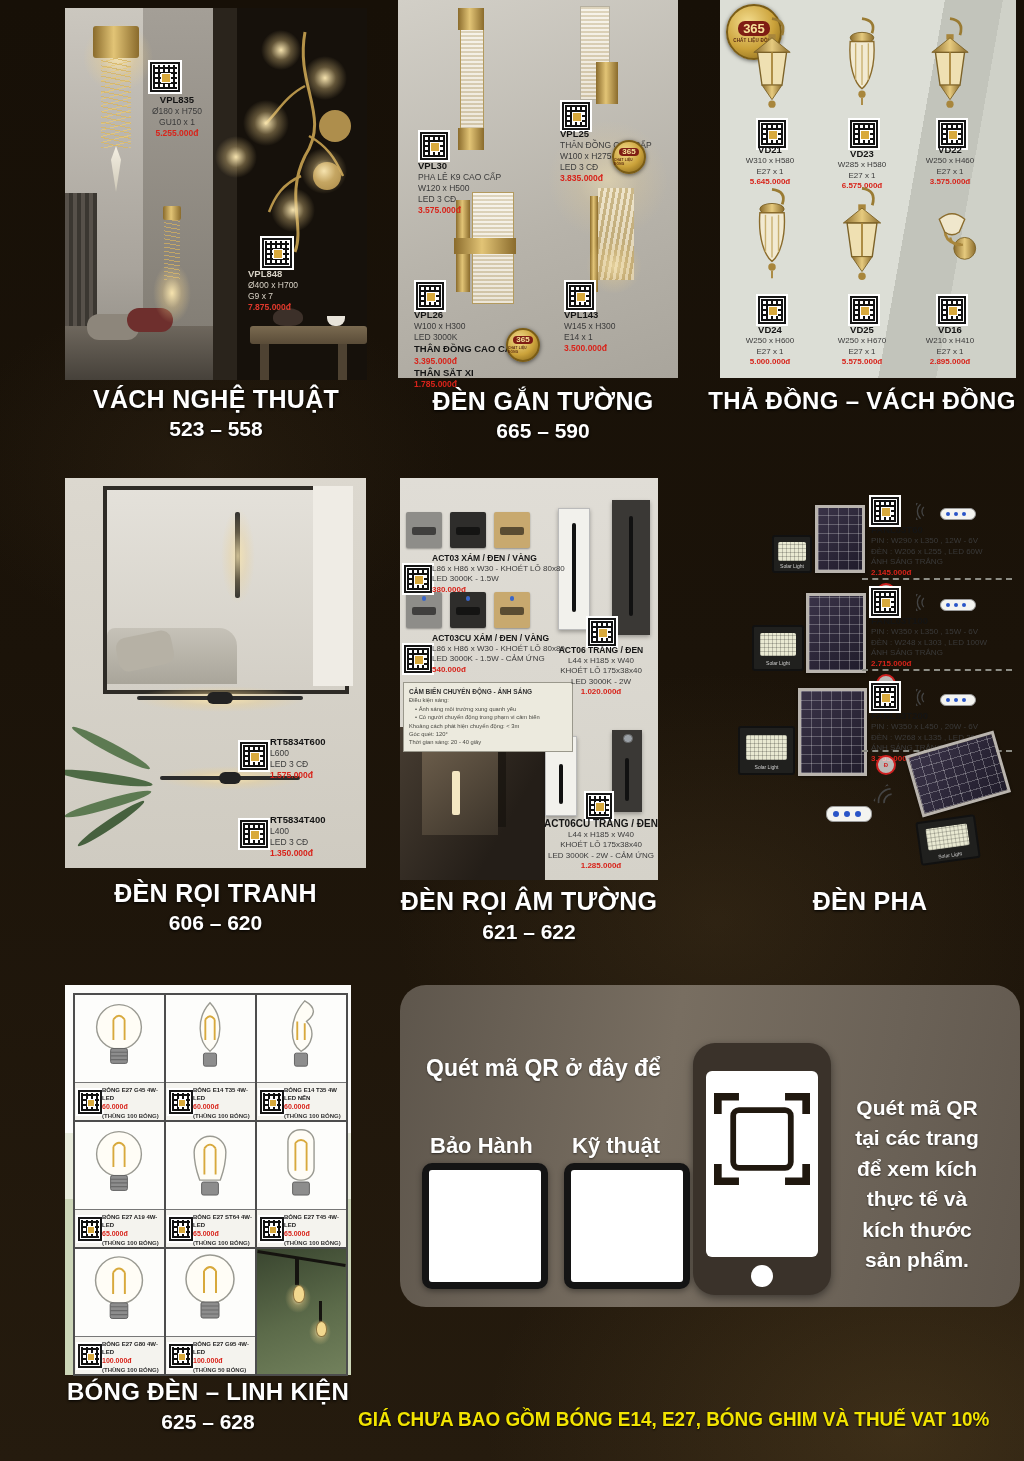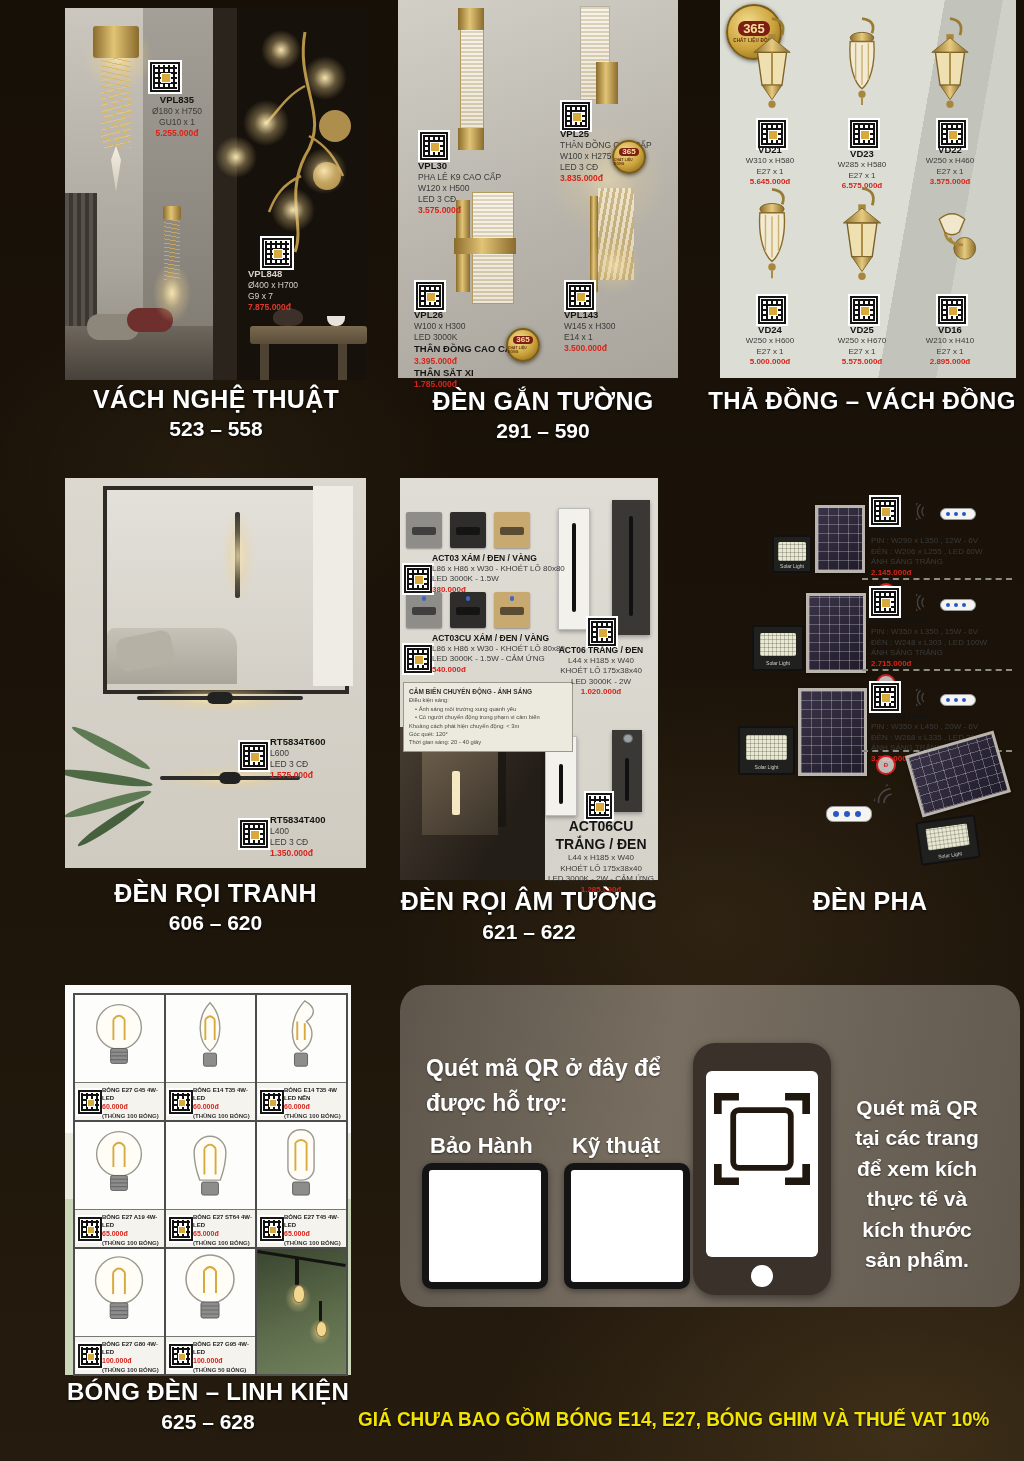--- a/index.html
+++ b/index.html
@@ -249,21 +249,21 @@
     <span class="b-label" style="font-size:3.2px">CHẤT LIỆU ĐỒNG</span>
   </div>
   <span class="qr" style="left:566px;top:282px;width:24px;height:24px"></span>
   <div class="prod" style="left:564px;top:309px;width:100px">
     <div class="code">VPL143</div>
     <div>W145 x H300</div>
     <div>E14 x 1</div>
     <div class="price">3.500.000đ</div>
   </div>
   <div class="t title" style="left:398px;top:388px;width:290px">ĐÈN GẮN TƯỜNG</div>
-  <div class="t range" style="left:398px;top:419px;width:290px">291 – 590</div>
+  <div class="t range" style="left:398px;top:419px;width:290px">665 – 590</div>
 
   <div class="photo" style="left:720px;top:0;width:296px;height:378px;background:linear-gradient(100deg,#dcded6 0 62%,#c2c4bb 62% 78%,#cfd1c8 78%)"></div>
   <div class="badge" style="left:726px;top:4px;width:52px;height:52px">
     <span class="b-num">365</span>
     <span class="b-label">CHẤT LIỆU ĐỒNG</span>
   </div>
 
   <svg class="abs" style="left:744px;top:16px" width="56" height="100">
       <use href="#lantern"></use>
     </svg>
@@ -439,21 +439,21 @@
   <span class="qr" style="left:588px;top:618px;width:24px;height:24px"></span>
   <div class="prod ctr" style="left:545px;top:645px;width:112px;font-size:8px">
     <div class="code" style="font-size:8.5px">ACT06 TRẮNG / ĐEN</div>
     <div>L44 x H185 x W40</div>
     <div>KHOÉT LỖ 175x38x40</div>
     <div>LED 3000K - 2W</div>
     <div class="price">1.020.000đ</div>
   </div>
   <span class="qr" style="left:586px;top:793px;width:22px;height:22px"></span>
   <div class="prod ctr" style="left:543px;top:817px;width:116px;font-size:8px">
-    <div class="code" style="font-size:14px">ACT06CU TRẮNG / ĐEN</div>
+    <div class="code" style="font-size:10px">ACT06CU TRẮNG / ĐEN</div>
     <div>L44 x H185 x W40</div>
     <div>KHOÉT LỖ 175x38x40</div>
     <div>LED 3000K - 2W - CẢM ỨNG</div>
     <div class="price">1.285.000đ</div>
   </div>
   <div class="t title" style="left:388px;top:888px;width:282px">ĐÈN RỌI ÂM TƯỜNG</div>
   <div class="t range" style="left:400px;top:920px;width:258px">621 – 622</div>
 
   <div class="photo" style="left:722px;top:478px;width:296px;height:394px;background:
       repeating-linear-gradient(115deg, rgba(175,170,160,.14) 0 2px, transparent 2px 26px),
@@ -663,21 +663,20 @@
     <div class="abs" style="left:62px;top:52px;width:3px;height:22px;background:#15130f"></div>
     <div class="glow" style="left:52px;top:70px;width:22px;height:26px"></div>
     <div class="abs" style="left:59px;top:72px;width:9px;height:14px;border-radius:50% 50% 45% 45%;background:#f2d88e;border:1px solid #8a7340"></div>
   </div>
   <div class="t title" style="left:45px;top:1379px;width:326px;font-size:24px">BÓNG ĐÈN – LINH KIỆN</div>
   <div class="t range" style="left:65px;top:1410px;width:286px">625 – 628</div>
 
   <div class="abs" style="left:400px;top:985px;width:620px;height:322px;border-radius:26px;background:linear-gradient(100deg,#5e564c,#786e61 42%,#6b6257 75%,#61584e)">
     <div class="hlabel" style="left:26px;top:66px;font-size:23px;line-height:1.5">
       <div>Quét mã QR ở đây để</div>
-      <div>được hỗ trợ:</div>
     </div>
     <div class="hlabel" style="left:30px;top:148px">Bảo Hành</div>
     <div class="hlabel" style="left:172px;top:148px">Kỹ thuật</div>
     <div class="qrbox" style="left:22px;top:178px"></div>
     <div class="qrbox" style="left:164px;top:178px"></div>
 
     <div class="abs" style="left:293px;top:58px;width:138px;height:252px;background:#3a322a;border-radius:22px;box-shadow:0 3px 8px rgba(0,0,0,.45)">
       <div class="abs" style="left:13px;top:28px;width:112px;height:186px;background:#fff;border-radius:6px"></div>
       <svg class="abs" style="left:21px;top:48px" width="96" height="96" viewBox="0 0 100 100">
           <use href="#scanframe"></use>

